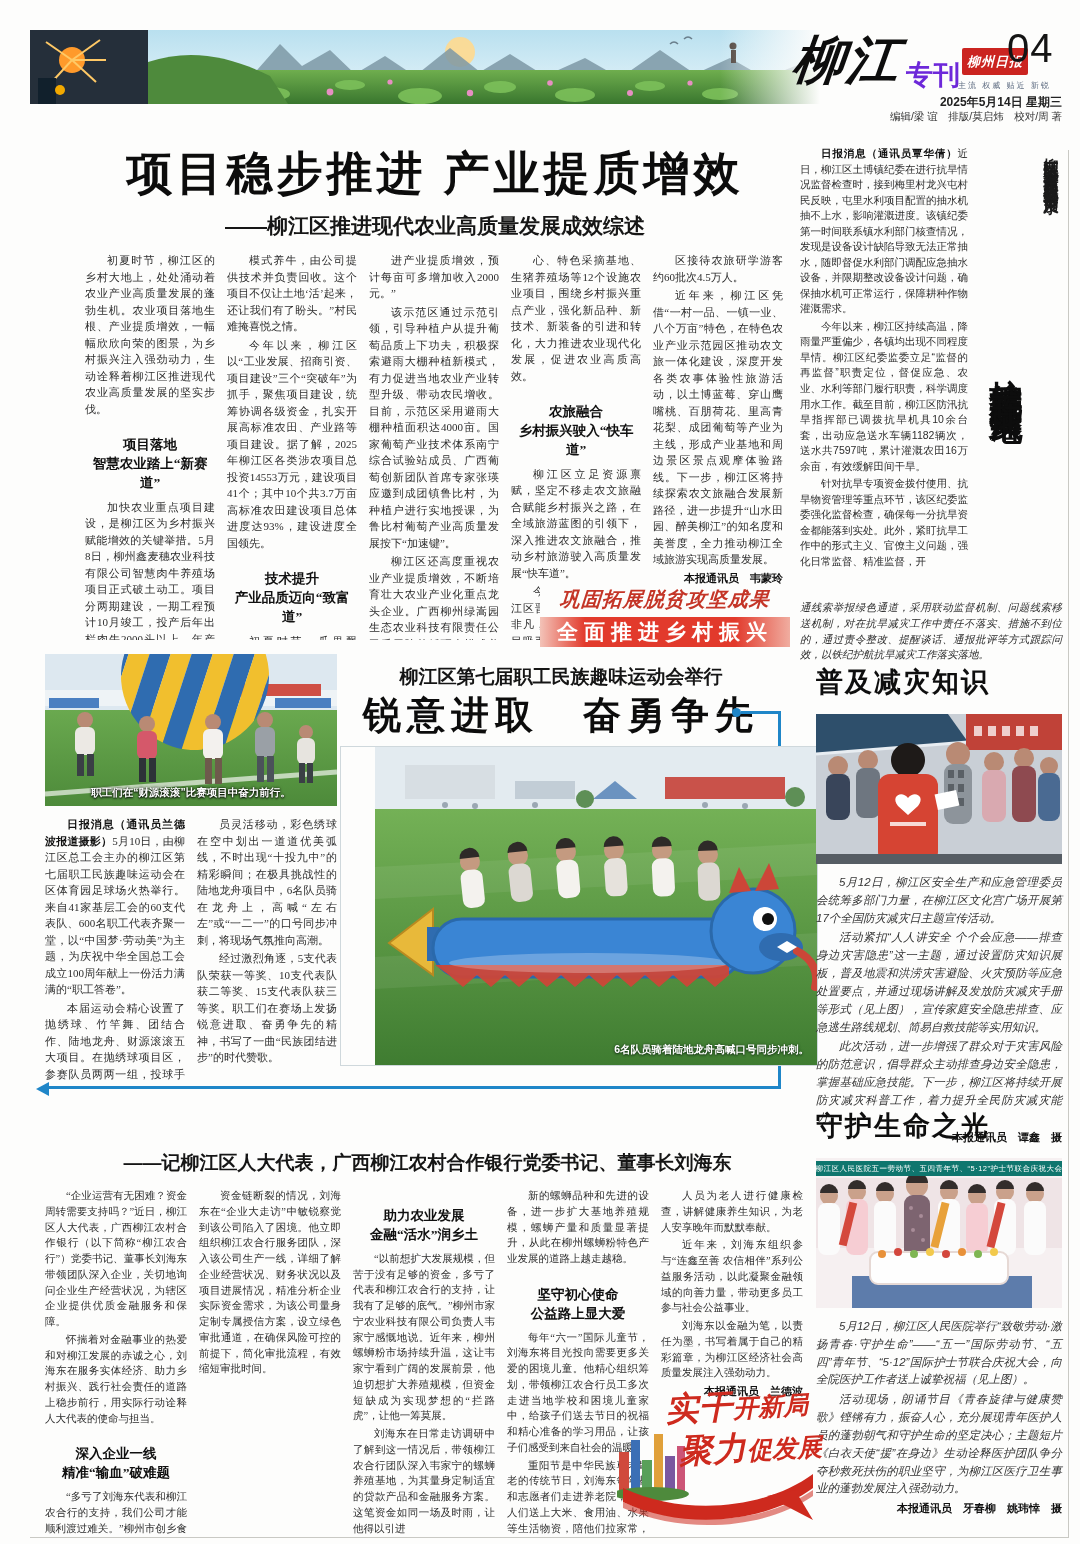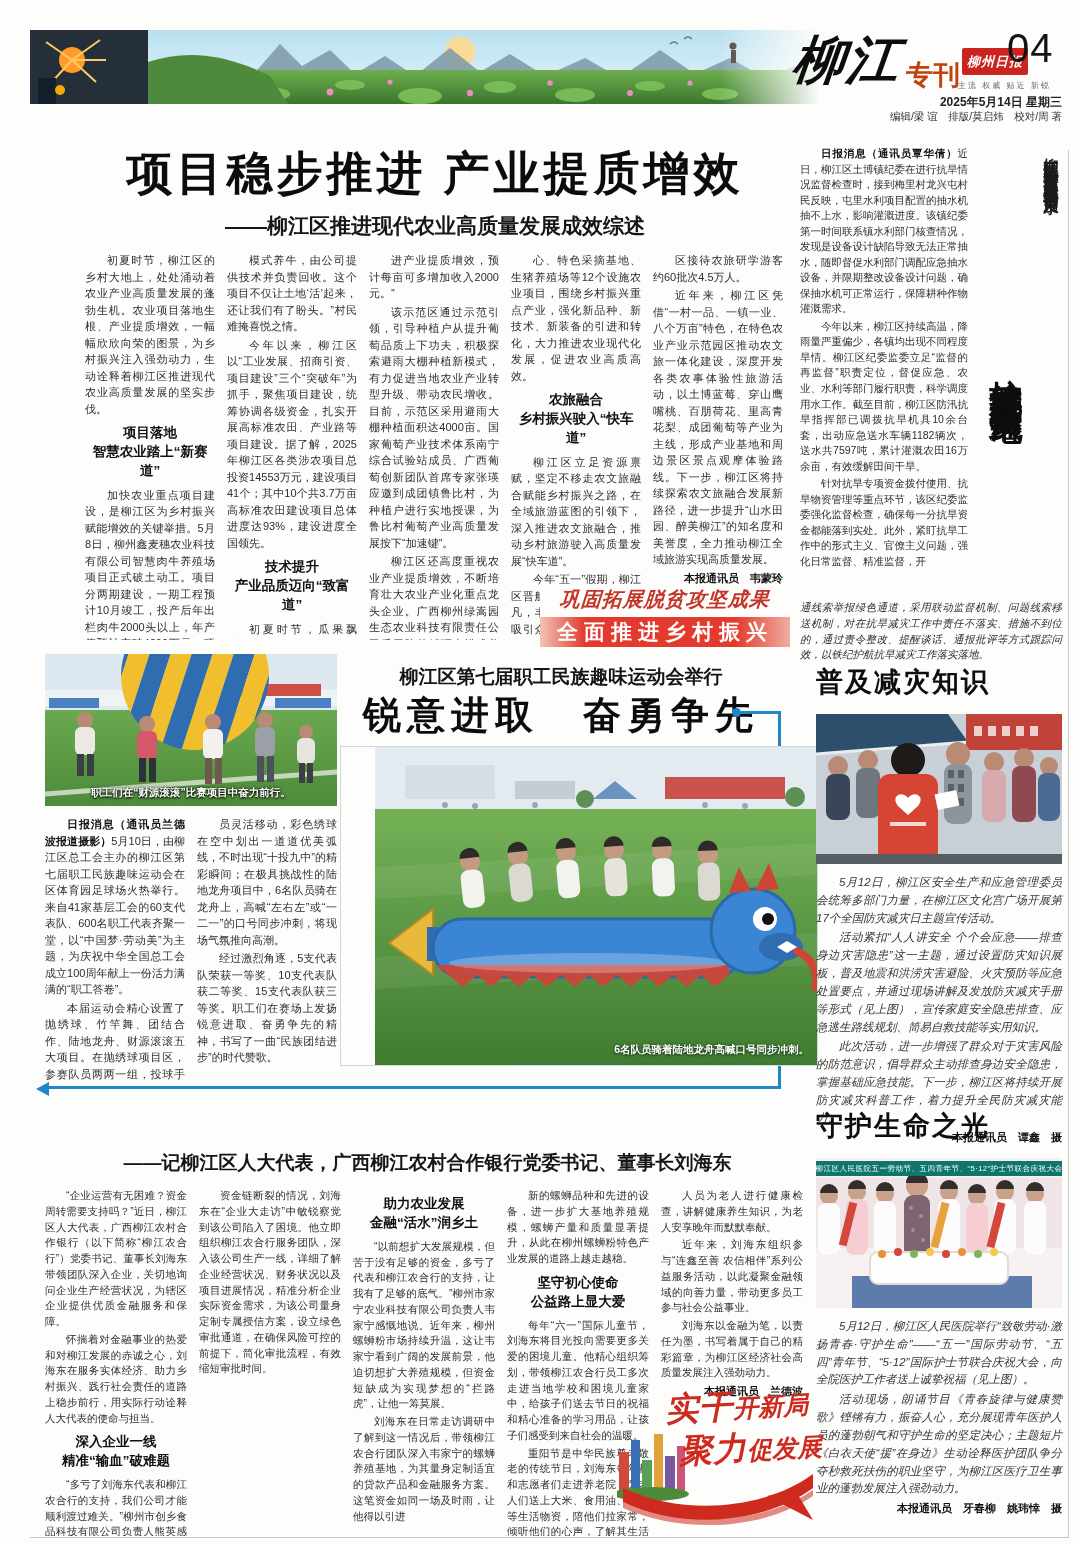--- a/index.html
+++ b/index.html
@@ -1,34 +1,34 @@
 <!DOCTYPE html>
 <html><head>
 <meta charset="utf-8">
 <style>
   html,body{margin:0;padding:0;background:#9a9a9a;}
   .page{position:relative;width:1080px;height:1544px;margin:0 auto;background:#fdfdfc;
         font-family:"Liberation Sans","DejaVu Sans",sans-serif;color:#222;overflow:hidden;}
   
   .bodyp{margin:0 0 2px 0;font-size:11px;line-height:1.5;text-align:justify;text-indent:2em;color:#2d2d2d;}
   .bodyp b{font-weight:bold;color:#111;}
-  .colhead{margin:7px 0 6px 0;font-size:13.5px;font-weight:bold;text-align:center;color:#101010;
+  .colhead{margin:19px 0 6px 0;font-size:13.5px;font-weight:bold;text-align:center;color:#101010;
            white-space:pre-line;line-height:1.4;text-indent:0;}
   .byp{margin:3px 0 0 0;font-size:11px;font-weight:bold;text-align:right;color:#111;text-indent:0;}
-  .cols{display:flex;gap:12px;}
+  .cols{display:flex;gap:12px;font-family:Liberation Serif, serif;}
   .col{overflow:hidden;}
   .abs{position:absolute;}
   .vtext{writing-mode:vertical-rl;}
   .rule{position:absolute;background:#c9c9c4;}
   
   .hdr-photo{position:absolute;left:30px;top:30px;width:790px;height:74px;overflow:hidden;}
   .hdr-photo svg{display:block;width:100%;height:100%;}
   .mast-cal{position:absolute;left:793px;top:34px;font-size:52px;font-weight:bold;font-style:italic;
             color:#0d0d0d;transform:skewX(-6deg);letter-spacing:2px;line-height:1;}
-  .mast-suffix{position:absolute;left:906px;top:62px;font-size:27px;font-weight:bold;color:#c2410c;line-height:1;}
+  .mast-suffix{position:absolute;left:906px;top:62px;font-size:27px;font-weight:bold;color:#6d28d9;line-height:1;}
   .logo-box{position:absolute;left:962px;top:48px;width:66px;height:27px;background:#cb2420;border-radius:2px;
             color:#fff;font-size:13px;font-weight:bold;font-style:italic;display:flex;align-items:center;
             justify-content:center;letter-spacing:1px;}
   .logo-tag{position:absolute;left:958px;top:80px;font-size:8px;color:#5d6b80;letter-spacing:2px;white-space:nowrap;}
   .pageno{position:absolute;left:1007px;top:26px;font-size:40px;color:#141414;letter-spacing:1px;}
   .dateline{position:absolute;right:18px;top:94px;font-size:12px;font-weight:bold;color:#222;margin-left:24px;}
   .staffline{position:absolute;right:18px;top:110px;font-size:10.5px;color:#333;}
   
   .main-art{position:absolute;left:85px;top:148px;width:700px;height:512px;}
   .main-h1{position:absolute;left:0;top:0;width:100%;text-align:center;font-size:46px;font-weight:bold;

